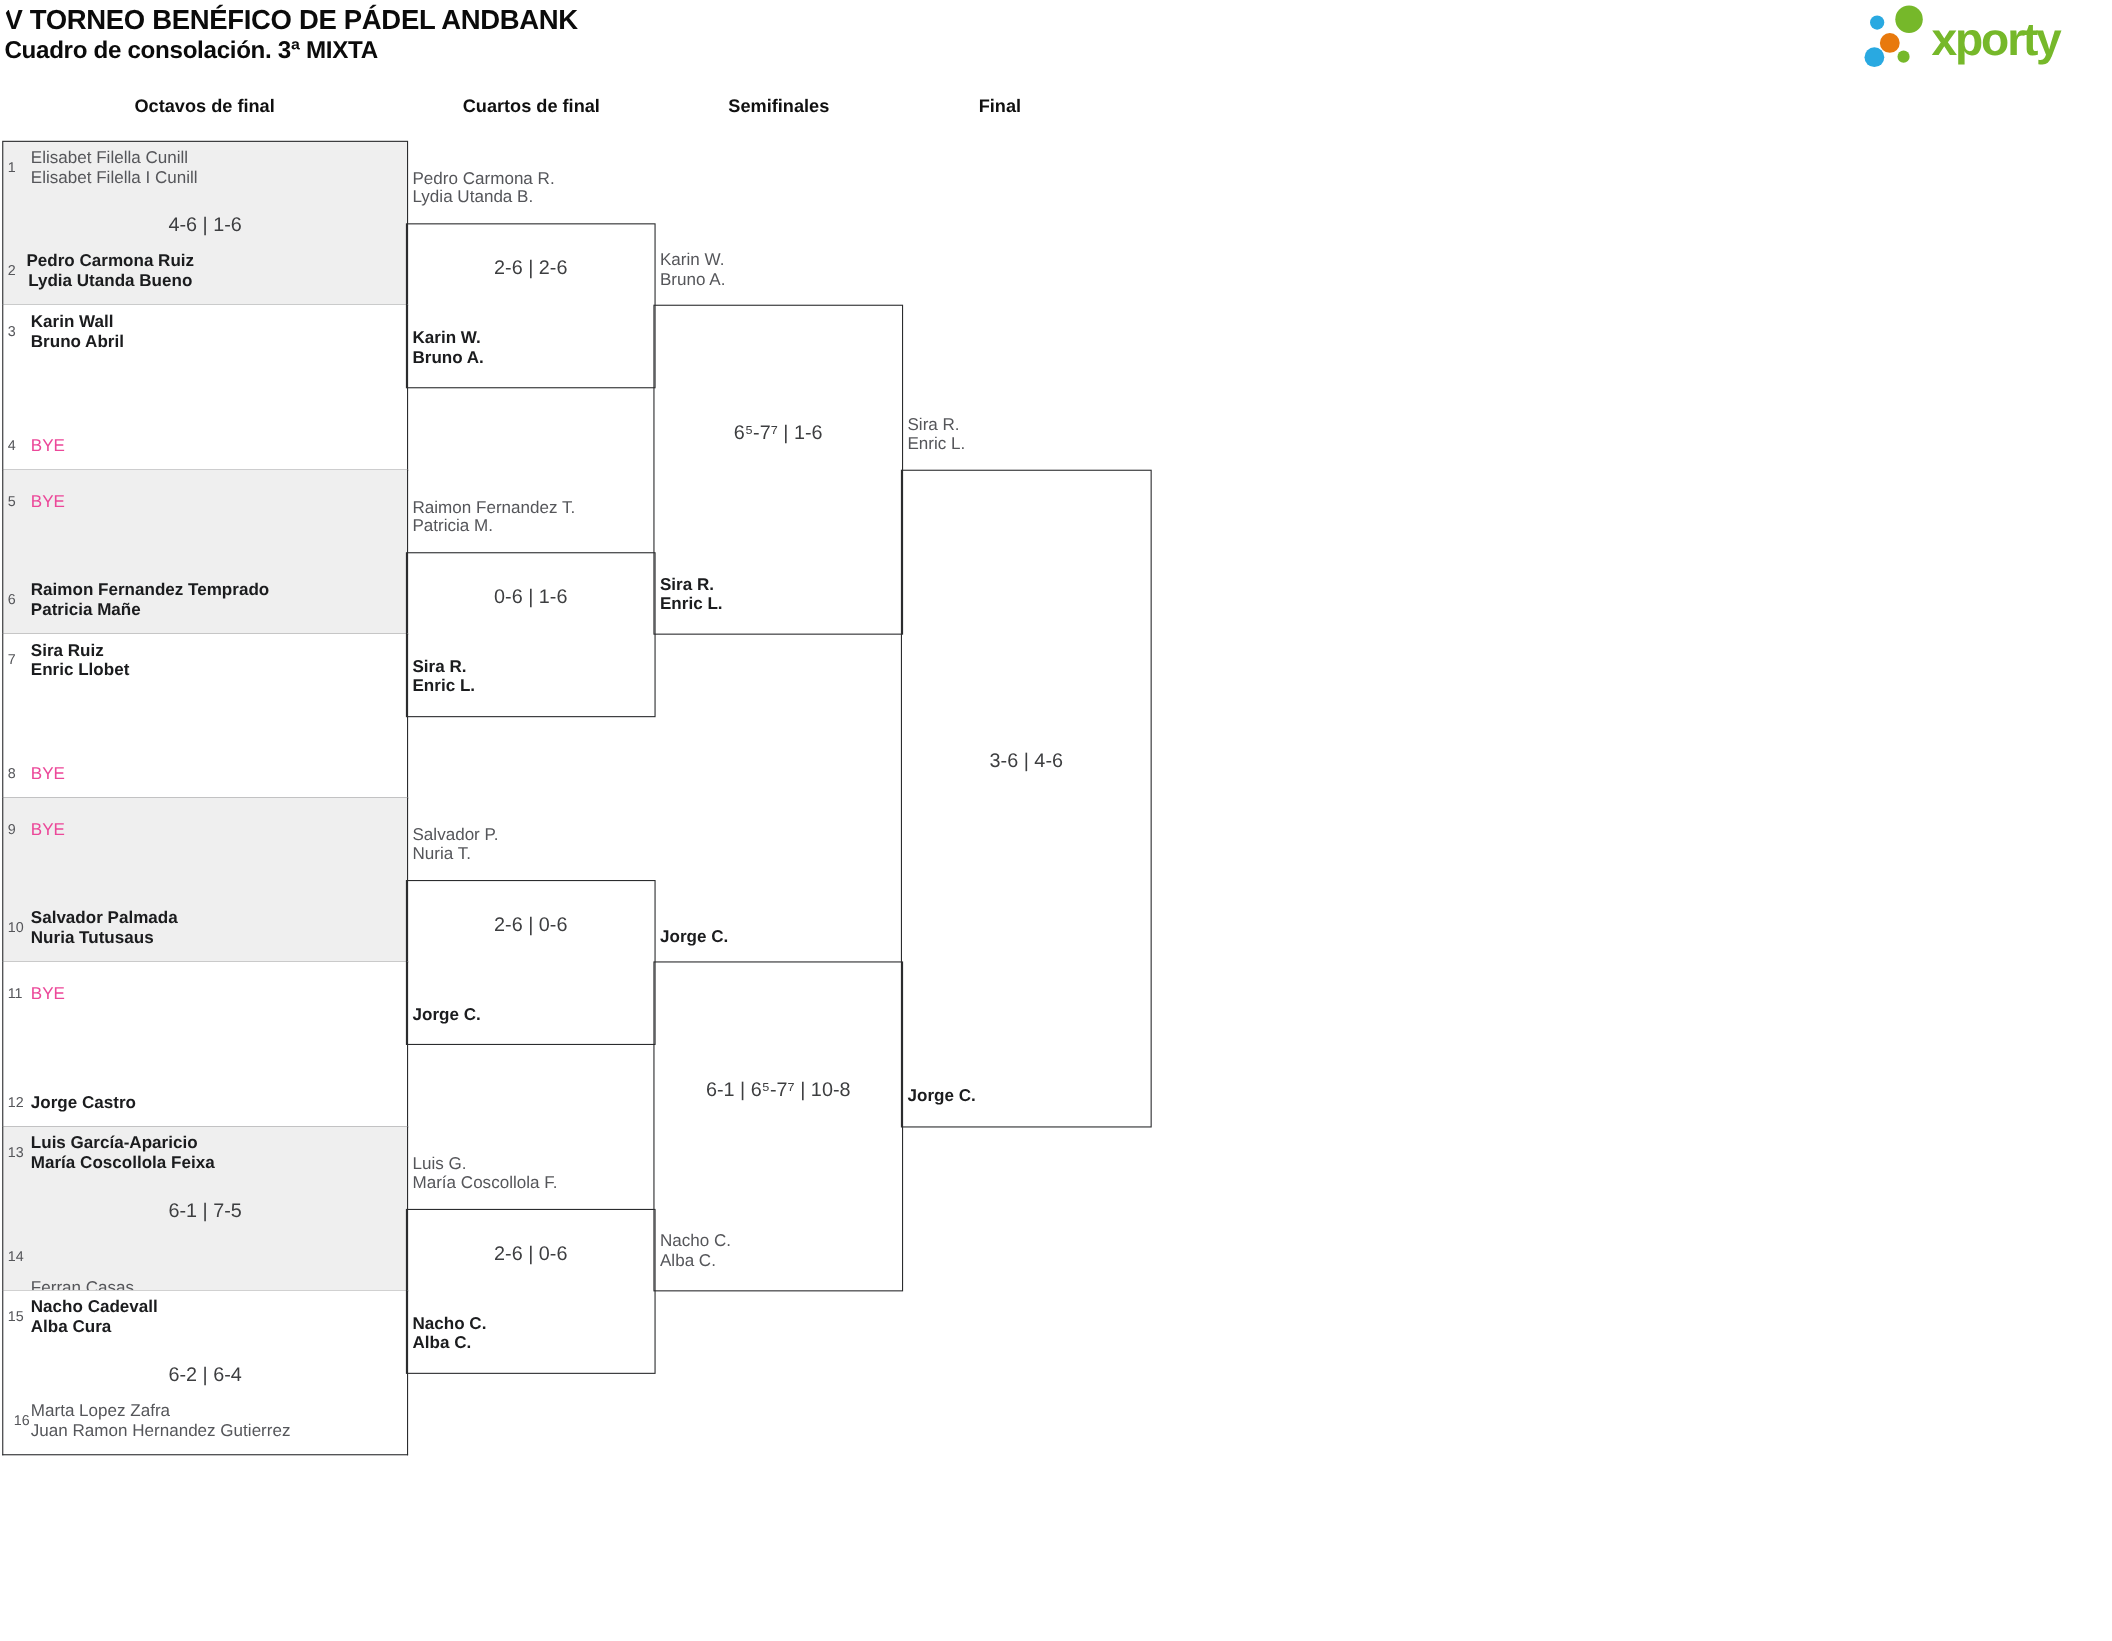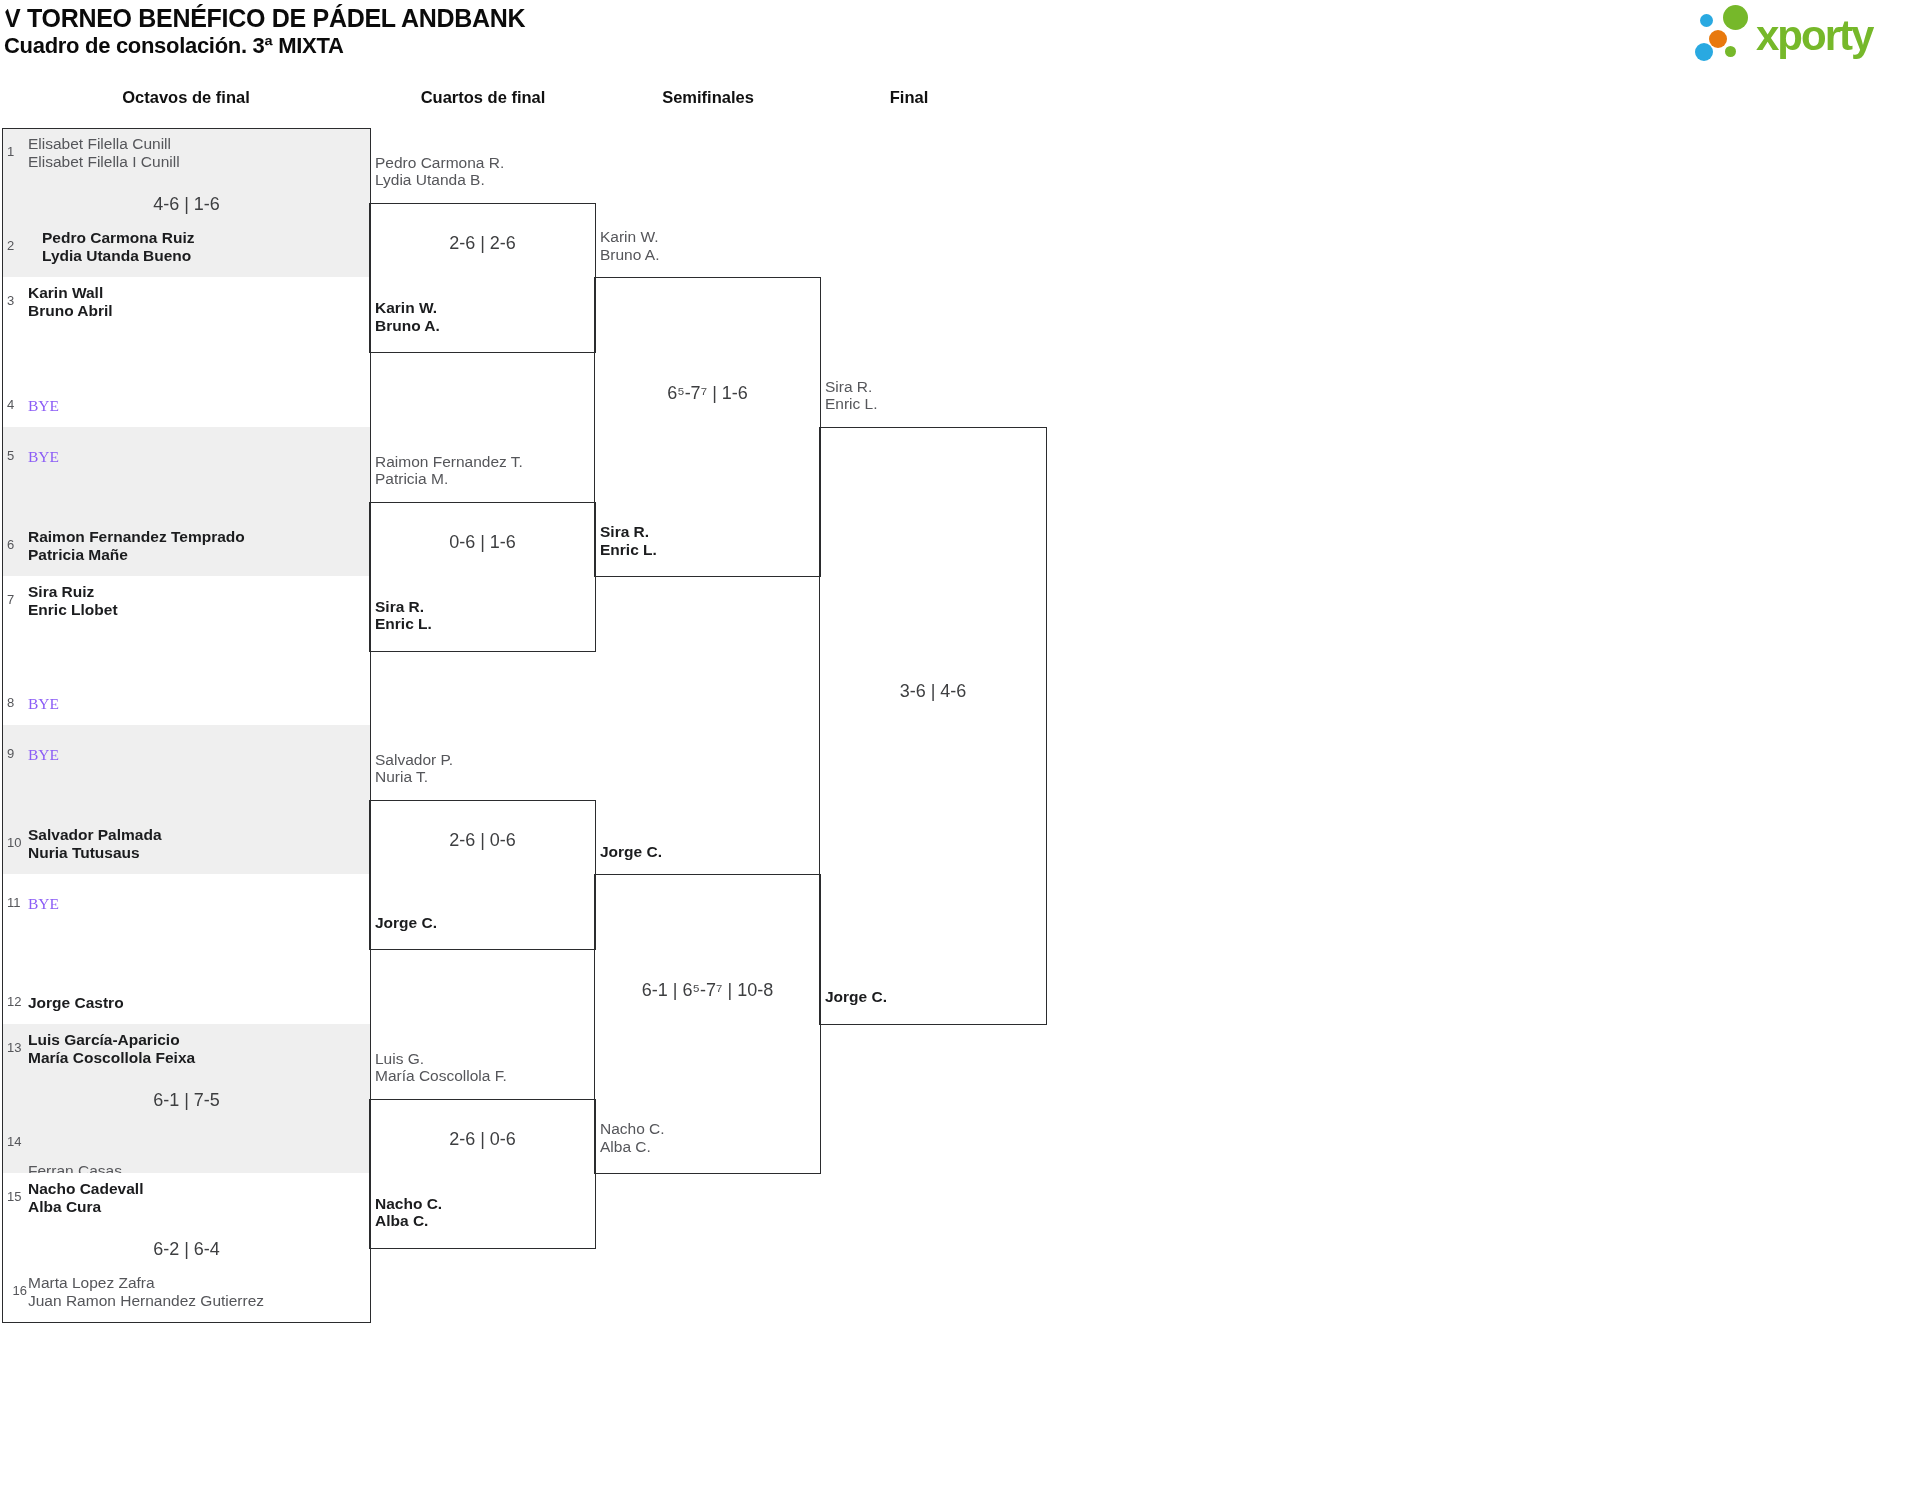--- a/index.html
+++ b/index.html
@@ -20,21 +20,21 @@
 
   
   .mbox{position:absolute;border:1px solid #2b2c2e;box-sizing:border-box;background:#fff;}
   .mbox.gray{background:#efefef;}
   .mbox.nt{border-top:none;}
   .rect{position:absolute;border:1px solid #2b2c2e;box-sizing:border-box;background:transparent;}
 
   .lbl{position:absolute;font-size:15.5px;line-height:18px;color:#55565a;white-space:nowrap;}
   .lbl.small{line-height:17.5px;}
   .lbl.w{font-weight:700;color:#1b1c1e;}
-  .lbl.bye{color:#8b5cf6;font-family:Liberation Serif, serif;}
+  .lbl.bye{color:#ec4899;}
   .seed{position:absolute;font-size:13px;color:#55565a;width:20px;text-align:left;white-space:nowrap;}
   .score{position:absolute;text-align:center;font-size:18px;color:#3d3e40;white-space:nowrap;}
 </style>
 </head>
 <body>
 
 <div id="canvas">
 
   <div class="title">V TORNEO BENÉFICO DE PÁDEL ANDBANK</div>
   <div class="subtitle">Cuadro de consolación. 3ª MIXTA</div>
@@ -53,21 +53,21 @@
   <div class="rhead" style="left:598px;">Semifinales</div>
   <div class="rhead" style="left:799px;">Final</div>
 
   <div id="bracket">
       <div class="mbox gray" style="left: 2px; top: 128px; width: 369px; height: 150px;"></div>
       <div class="lbl" style="left: 28px; top: 135px;">
         <div>Elisabet Filella Cunill</div>
         <div>Elisabet Filella I Cunill</div>
       </div>
       <div class="seed" style="left: 7px; top: 144px;">1</div>
-      <div class="lbl w" style="left: 42px; top: 229px;">
+      <div class="lbl w" style="left: 24px; top: 229px; text-align: center;">
         <div>Pedro Carmona Ruiz</div>
         <div>Lydia Utanda Bueno</div>
       </div>
       <div class="seed" style="left: 7px; top: 238px;">2</div>
       <div class="score" style="left: 2px; width: 369px; top: 193.5px;">4-6 | 1-6</div>
       <div class="mbox nt" style="left: 2px; top: 277px; width: 369px; height: 151px;"></div>
       <div class="lbl w" style="left: 28px; top: 284px;">
         <div>Karin Wall</div>
         <div>Bruno Abril</div>
       </div>

